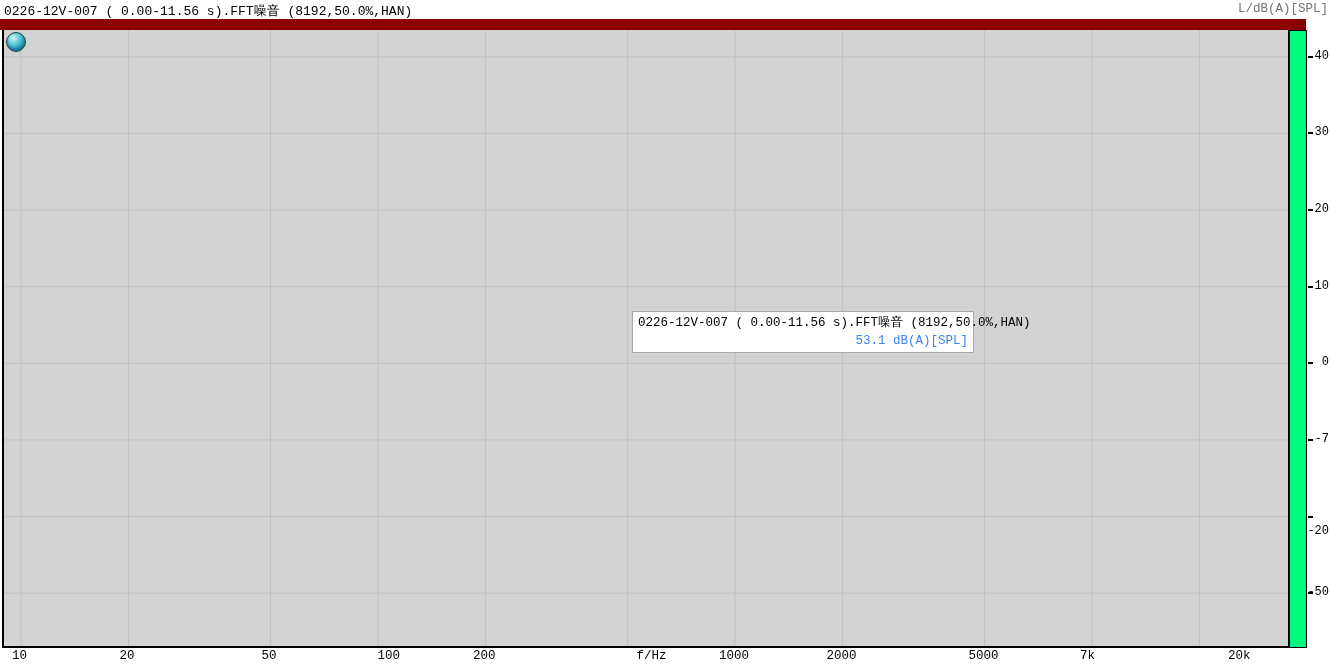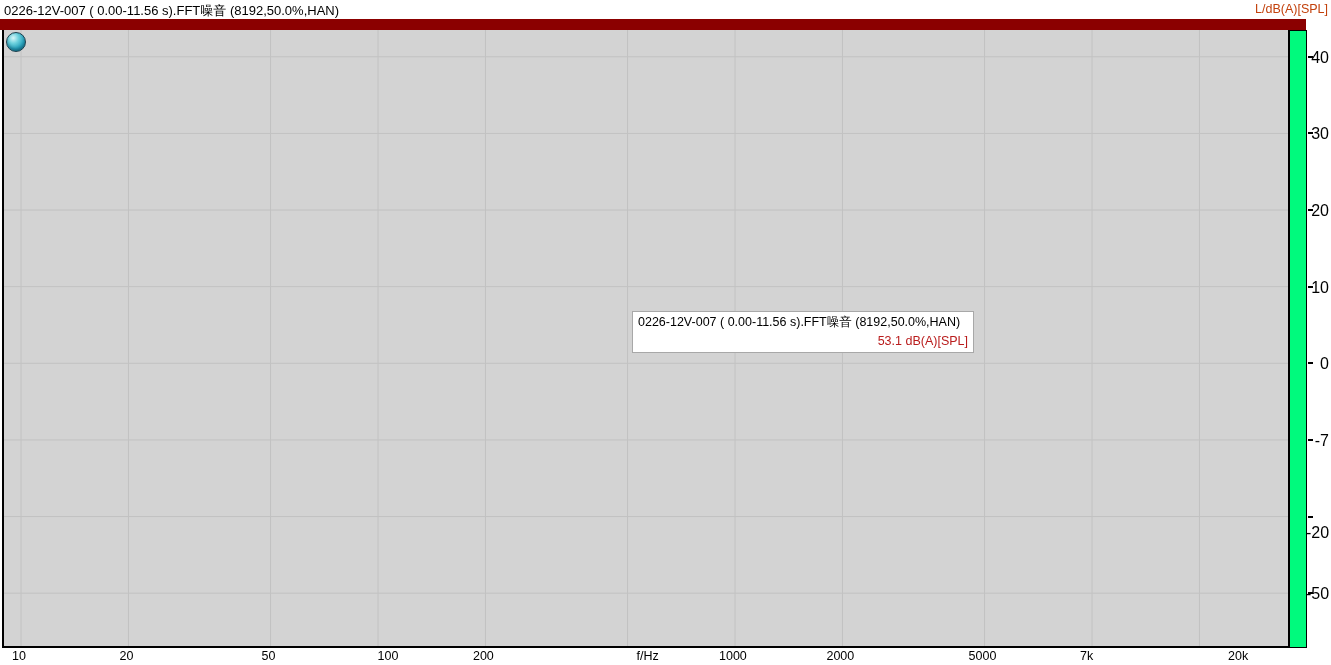--- a/index.html
+++ b/index.html
@@ -1,39 +1,39 @@
 <!DOCTYPE html>
 <html><head>
 <meta charset="utf-8">
 <style>
   html,body{margin:0;padding:0;background:#fff;}
   #app{position:relative;width:1331px;height:665px;background:#ffffff;
-       font-family:Liberation Sans, sans-serif;overflow:hidden;}
+       font-family:Liberation Mono, monospace;overflow:hidden;}
   .titlebar{position:absolute;left:0;top:0;width:1331px;height:19px;background:#fff;}
   .title-text{position:absolute;left:4px;top:2px;font-size:13px;color:#000;white-space:nowrap;}
-  .unit-label{position:absolute;right:3px;top:2px;font-size:12.5px;color:#c2410c;white-space:nowrap;}
+  .unit-label{position:absolute;right:3px;top:2px;font-size:12.5px;color:#737373;white-space:nowrap;}
   .redbar{position:absolute;left:0;top:19px;width:1306px;height:11px;background:#8b0000;}
   .plot{position:absolute;left:2px;top:30px;width:1284px;height:616px;background:#d3d3d3;
         border-left:2px solid #000;border-bottom:2px solid #000;border-right:1px solid #000;
         box-sizing:content-box;}
   .plot svg{position:absolute;left:0;top:0;}
   .sphere{position:absolute;left:2px;top:2px;width:18px;height:18px;border-radius:50%;
           background:radial-gradient(circle at 35% 28%, #d8f6f8 0%, #6fd2de 30%, #2ba4bd 60%, #0e6a85 100%);
           border:1px solid #1c3f4d;box-shadow:inset 0 -2px 3px rgba(0,40,60,.35);}
   .legend{position:absolute;left:628px;top:281px;width:342px;background:#fff;
           border:1px solid #a8a8a8;padding:2px 5px 4px 5px;box-sizing:border-box;}
   .legend-line1{font-size:12.5px;color:#000;white-space:nowrap;}
   .legend-row2{display:flex;align-items:center;margin-top:3px;}
   .legend-swatch{width:34px;height:3px;margin-left:2px;}
-  .legend-value{flex:1;text-align:right;font-size:12.5px;color:#b91c1c;white-space:nowrap;}
+  .legend-value{flex:1;text-align:right;font-size:12.5px;color:#3b82f6;white-space:nowrap;}
   .colorbar{position:absolute;left:1289px;top:30px;width:16px;height:616px;
             border:1px solid #000;box-sizing:content-box;}
   .ytick{position:absolute;width:5px;height:2px;background:#000;left:1308px;}
   .ytick-label{position:absolute;left:1306px;width:23px;text-align:right;
-               font-size:16px;color:#000;}
+               font-size:12px;color:#000;}
   .xtick-label{position:absolute;top:649px;font-size:12.5px;color:#000;white-space:nowrap;}
 </style>
 </head>
 <body>
 
 <div id="app">
   <div class="titlebar">
     <span class="title-text">0226-12V-007 ( 0.00-11.56 s).FFT噪音 (8192,50.0%,HAN)</span>
     <span class="unit-label">L/dB(A)[SPL]</span>
   </div>

